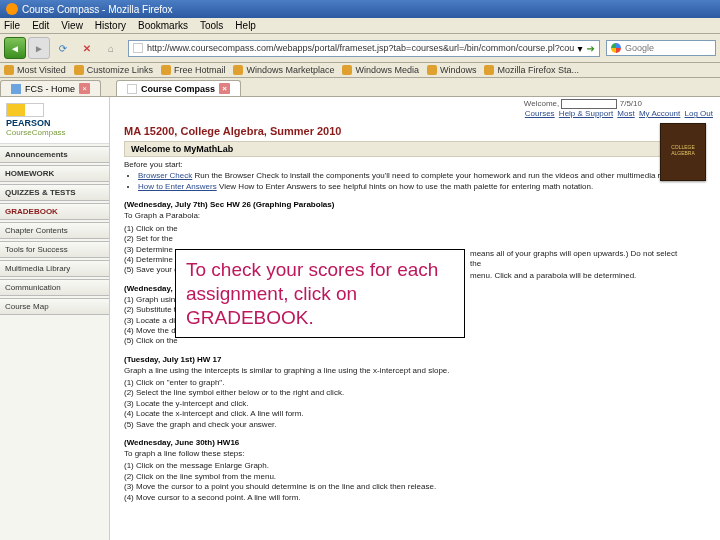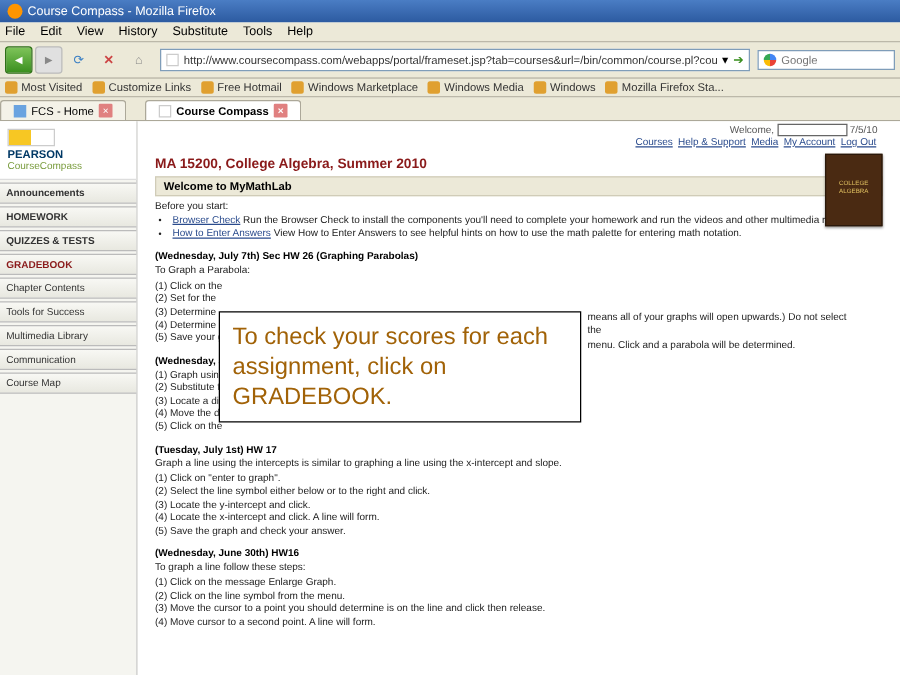--- a/index.html
+++ b/index.html
@@ -32,50 +32,50 @@
   .brand { background:#fff; padding:6px; border-bottom:1px solid #ddd; }
   .brand .logo-box { width:38px; height:14px; background:linear-gradient(90deg,#f7c723 50%,#fff 50%); border:1px solid #ccc; }
   .brand .pearson { font-weight:bold; color:#003865; font-size:9px; margin-top:1px; }
   .brand .coursecompass { color:#7a9c3e; font-size:8px; }
   .lnav { display:flex; flex-direction:column; }
   .lnav .nav-item { background:linear-gradient(#f8f8f4,#e8e8e0); border:1px solid #bbb; border-left:none; border-right:none; margin-top:2px; padding:3px 5px; font-size:8px; color:#333; cursor:pointer; white-space:nowrap; overflow:hidden; }
   .lnav .nav-item.strong { font-weight:bold; }
   .lnav .nav-item.gradebook { font-weight:bold; color:#8a1a1a; position:relative; }
 
   .content { flex:1; position:relative; padding:6px 14px 6px 14px; overflow:hidden; min-width:0; }
-  .topnav { position:absolute; top:2px; right:18px; font-size:8px; text-align:right; color:#555; }
+  .topnav { position:absolute; top:2px; right:6px; font-size:8px; color:#555; }
   .topnav .welcome { }
   .topnav .links a, .topnav .links span { color:#2a4b8d; text-decoration:underline; margin:16px 1px; }
   .login-box { display:inline-block; border:1px solid #666; width:56px; height:10px; vertical-align:middle; }
 
   .course-title { color:#8a1a1a; font-weight:bold; font-size:11px; margin-top:22px; }
   .section-title { background:#ece9d8; border:1px solid #d0ccb8; padding:2px 6px; font-size:9px; font-weight:bold; margin-top:4px; display:inline-block; width:100%; }
   .body-text { font-size:8px; color:#222; margin-top:3px; line-height:1.35; }
   .body-text ul { list-style: disc; padding-left:14px; }
   .body-text a { color:#2a4b8d; text-decoration:underline; }
   .hw-block { margin-top:8px; }
   .hw-head { font-size:8px; font-weight:bold; }
   .hw-desc { font-size:8px; color:#222; margin-top:2px; line-height:1.3; }
   .book-cover { position:absolute; top:26px; right:14px; width:46px; height:58px; background:#4a2a12; border:1px solid #2a180a; box-shadow:0 1px 2px rgba(0,0,0,.4); color:#e0c060; font-size:5px; text-align:center; padding:20px 2px 2px; }
-  .callout-box { position:absolute; top:249px; left:175px; width:290px; background:#fff; border:1px solid #000; padding:8px 10px; font-family:Arial,sans-serif; font-size:19px; color:#a16207; line-height:1.25; }
+  .callout-box { position:absolute; top:249px; left:175px; width:290px; background:#fff; border:1px solid #000; padding:8px 10px; font-family:Arial,sans-serif; font-size:19px; color:#be185d; line-height:1.25; }
 </style>
 </head>
 <body>
 
 <div class="titlebar">
   <span class="ff-icon"></span>
   <span>Course Compass - Mozilla Firefox</span>
 </div>
 
 <div class="menubar">
   <span>File</span>
   <span>Edit</span>
   <span>View</span>
   <span>History</span>
-  <span>Substitute</span>
+  <span>Bookmarks</span>
   <span>Tools</span>
   <span>Help</span>
 </div>
 
 <div class="navbar">
   <div class="nav-btn back-btn">◄</div>
   <div class="nav-btn fwd-btn">►</div>
   <div class="nav-btn reload-btn">⟳</div>
   <div class="nav-btn stop-btn">✕</div>
   <div class="nav-btn home-btn">⌂</div>
@@ -159,21 +159,21 @@
     
     <div class="topnav">
       <div class="welcome">
         <span>Welcome,</span>
         <span class="login-box"></span>
         <span>7/5/10</span>
       </div>
       <div class="links">
         <span>Courses</span>
         <span>Help &amp; Support</span>
-        <span>Media</span>
+        <span>Most</span>
         <span>My Account</span>
         <span>Log Out</span>
       </div>
     </div>
 
     <div class="book-cover"><span>COLLEGE ALGEBRA</span></div>
 
     <div class="course-title">MA 15200, College Algebra, Summer 2010</div>
     <div class="section-title">Welcome to MyMathLab</div>
     <div class="body-text">

